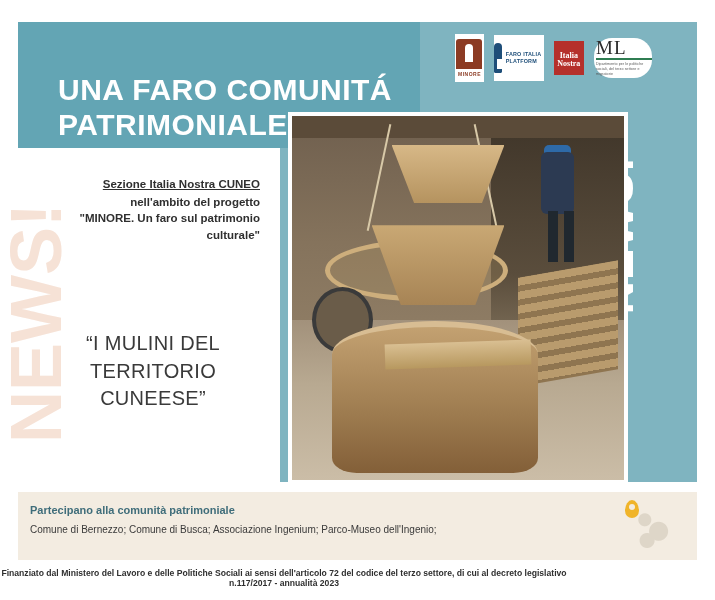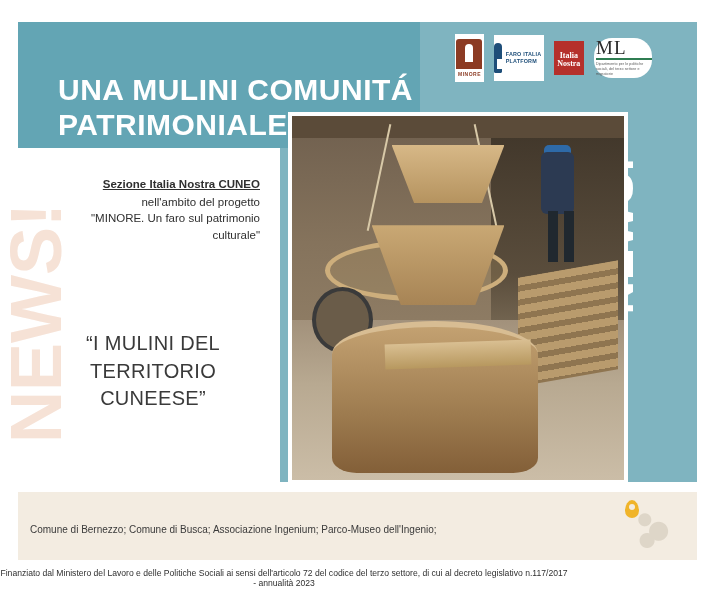--- a/index.html
+++ b/index.html
@@ -345,20 +345,21 @@
     line-height: 1.45;
   }
   .subtitle-head {
     font-weight: bold;
     text-decoration: underline;
     display: block;
     margin-bottom: 1px;
   }
   .subtitle-line {
     display: block;
+    font-weight: bold;
   }
   .main-quote {
     position: absolute;
     left: 46px;
     top: 330px;
     width: 214px;
     text-align: center;
     color: #3a3a3a;
     font-size: 20px;
     line-height: 1.38;
@@ -429,32 +430,33 @@
     border-radius: 50%;
   }
   .funding-note {
     position: absolute;
     left: 0;
     top: 568px;
     width: 568px;
     text-align: center;
     font-size: 8.6px;
     color: #2f2f2f;
+    font-weight: bold;
   }
 </style>
 </head>
 <body>
 
 <div class="poster">
 
   <div class="bg-panel"></div>
   <div class="white-body"></div>
 
   <div class="title-block">
-    <div class="title-text">UNA MULINI COMUNITÁ PATRIMONIALE</div>
+    <div class="title-text">UNA FARO COMUNITÁ PATRIMONIALE</div>
   </div>
 
   <div class="ghost-news-left-pos">
     <div class="vert-text news-left">NEWS!</div>
   </div>
 
   <div class="news-right-wrap">
     <div class="news-right">NEWS!</div>
   </div>
 
@@ -500,20 +502,21 @@
   <div class="subtitle-block">
     <span class="subtitle-head">Sezione Italia Nostra CUNEO</span>
     <span class="subtitle-line">nell'ambito del progetto</span>
     <span class="subtitle-line">"MINORE. Un faro sul patrimonio</span>
     <span class="subtitle-line">culturale"</span>
   </div>
 
   <div class="main-quote">“I MULINI DEL TERRITORIO CUNEESE”</div>
 
   <div class="bottom-strip"></div>
+  <div class="partners-title">Partecipano alla comunità patrimoniale</div>
   <div class="partners-body">
     <div>Comune di Bernezzo; Comune di Busca; Associazione Ingenium; Parco-Museo dell'Ingenio;</div>
   </div>
   <div class="map-icon">
     <div class="map-shape"></div>
     <div class="map-pin"></div>
   </div>
 
   <div class="funding-note">Finanziato dal Ministero del Lavoro e delle Politiche Sociali ai sensi dell'articolo 72 del codice del terzo settore, di cui al decreto legislativo n.117/2017 - annualità 2023</div>
 

